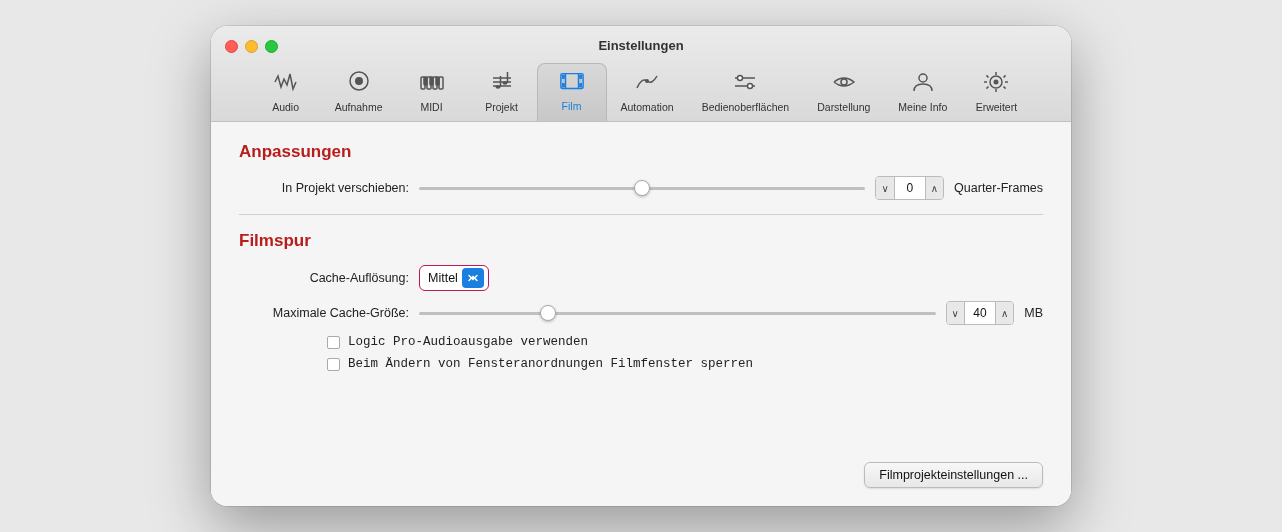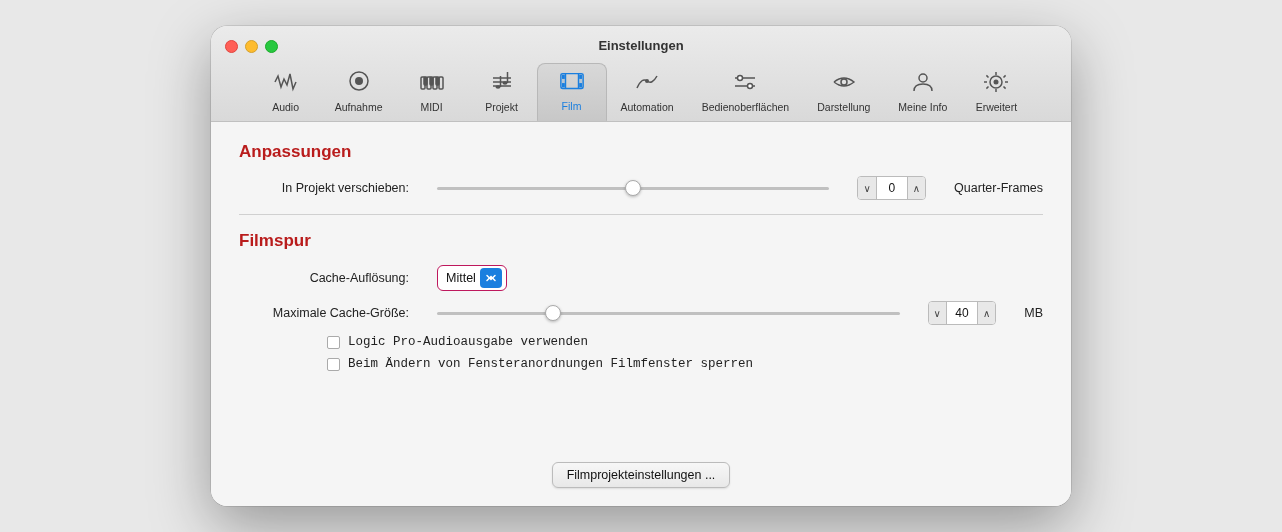--- a/index.html
+++ b/index.html
@@ -102,21 +102,21 @@
     .section-title {
       font-size: 17px;
       font-weight: 700;
       color: #b91c1c;
       margin-bottom: 14px;
     }
     .form-row {
       display: flex;
       align-items: center;
       margin-bottom: 10px;
-      gap: 28px;
+      gap: 10px;
     }
     .form-label {
       font-size: 12.5px;
       color: #222;
       text-align: right;
       min-width: 170px;
     }
     .slider-container {
       flex: 1;
       display: flex;
@@ -220,21 +220,21 @@
       border: 1px solid #aaa;
       border-radius: 2px;
       background: white;
     }
     .checkbox-label {
       font-size: 12.5px;
       color: #222;
     }
     .footer {
       display: flex;
-      justify-content: center;
+      justify-content: flex-end;
       padding: 12px 28px 18px 28px;
       background: #f5f5f5;
     }
     .footer-btn {
       background: linear-gradient(to bottom, #f7f7f7, #e8e8e8);
       border: 1px solid #bbb;
       border-radius: 6px;
       padding: 5px 14px;
       font-size: 12.5px;
       color: #111;

